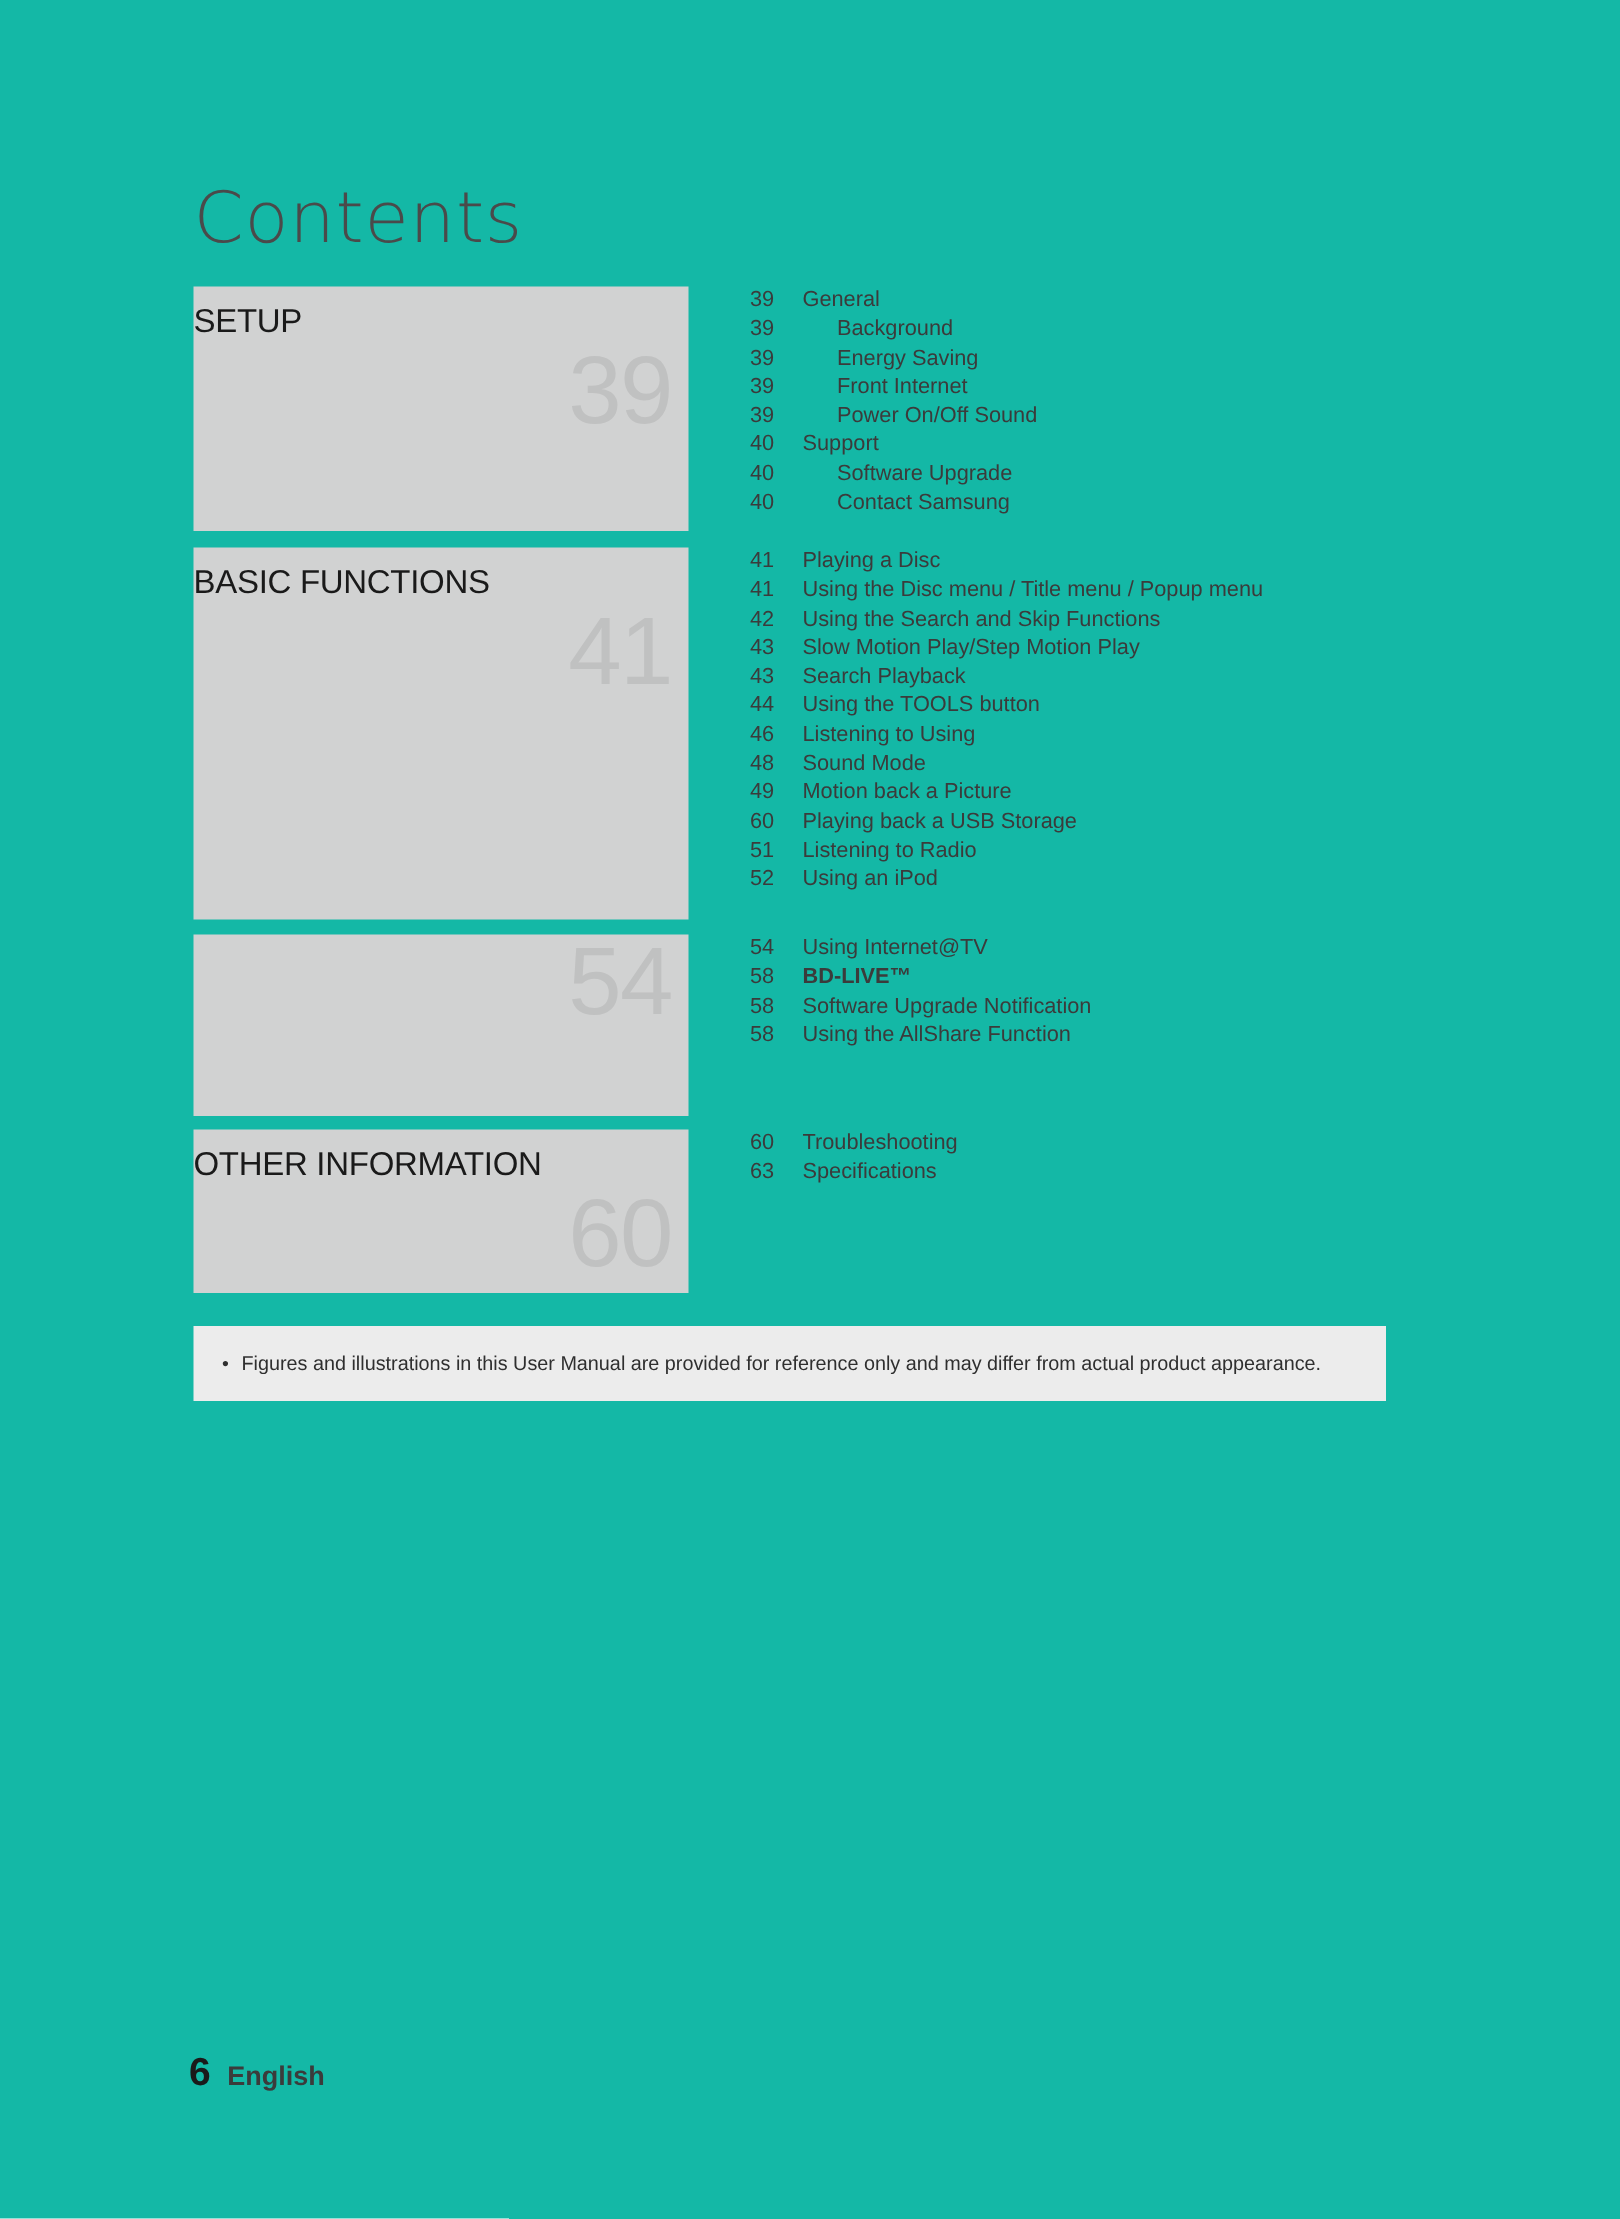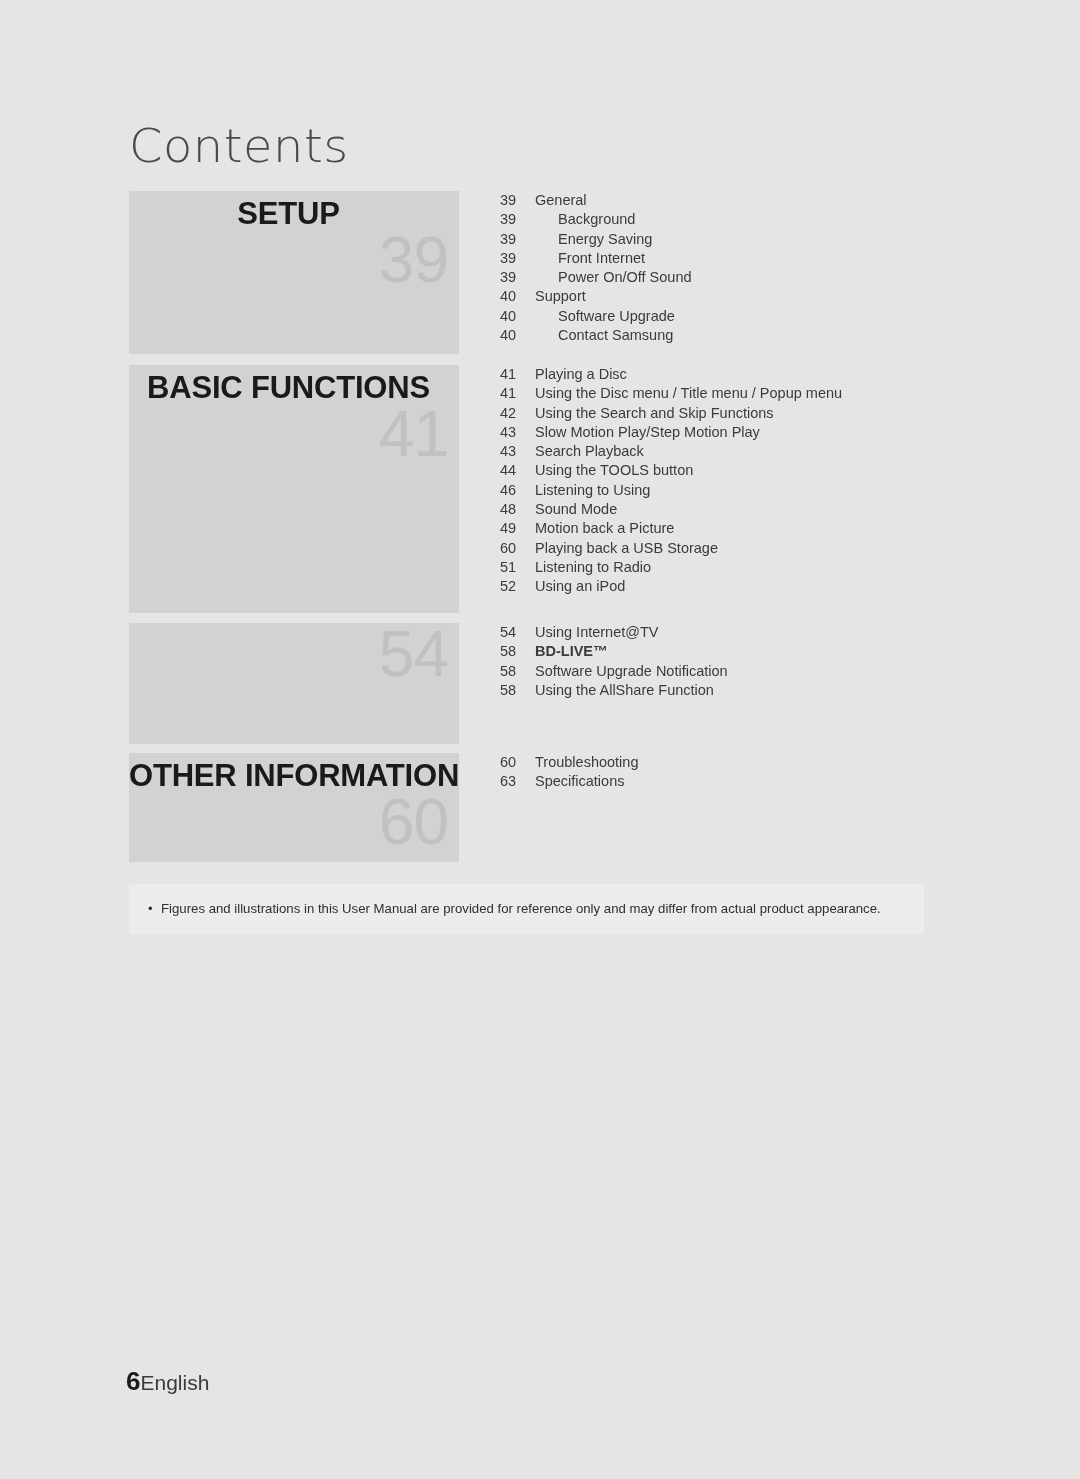--- a/index.html
+++ b/index.html
@@ -11,21 +11,21 @@
     width: 1080px;
     height: 1479px;
     position: relative;
     font-family: "Liberation Sans", sans-serif;
     -webkit-font-smoothing: antialiased;
   }
 
   .page {
     position: absolute;
     inset: 0;
-    background: #e5e5e5;
+    background: #14b8a6;
   }
 
   
   .page-title {
     position: absolute;
     left: 129px;
     top: 118px;
     font-size: 47px;
     line-height: 56px;
     font-weight: 300;
@@ -54,23 +54,23 @@
     position: absolute;
     left: 0;
     top: 0;
     width: 330px;
     background: #d1d2d2;
     box-sizing: border-box;
     padding-right: 11px;
     overflow: hidden;
   }
   .panel-title {
-    text-align: center;
-    font-weight: bold;
-    font-size: 31px;
+    text-align: left;
+    font-weight: normal;
+    font-size: 22px;
     line-height: 31px;
     letter-spacing: -0.2px;
     color: #1a1a1a;
     padding-top: 7px;
     white-space: nowrap;
   }
   .panel-number {
     text-align: right;
     font-size: 64px;
     line-height: 62px;
@@ -152,24 +152,25 @@
     display: flex;
     align-items: baseline;
   }
   .footer-pagenum {
     font-size: 26px;
     line-height: 30px;
     font-weight: bold;
     color: #1a1a1a;
   }
   .footer-lang {
-    font-size: 21px;
+    font-size: 18px;
     line-height: 30px;
     color: #3b3b3b;
-    font-weight: 400;
+    margin-left: 11px;
+    font-weight: 700;
   }
 </style>
 </head>
 <body>
 
 <div class="page">
 
   <div class="page-title">Contents</div>
 
   <div class="contents-body" style="height: 671px;">

